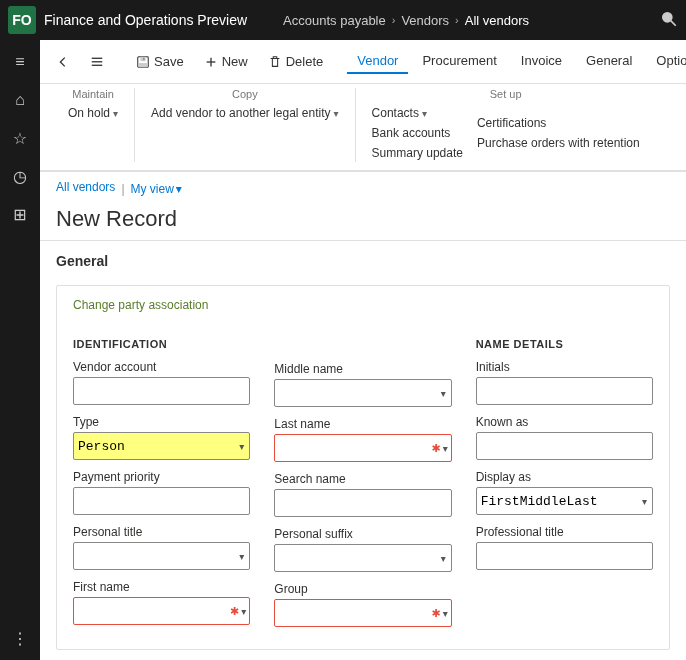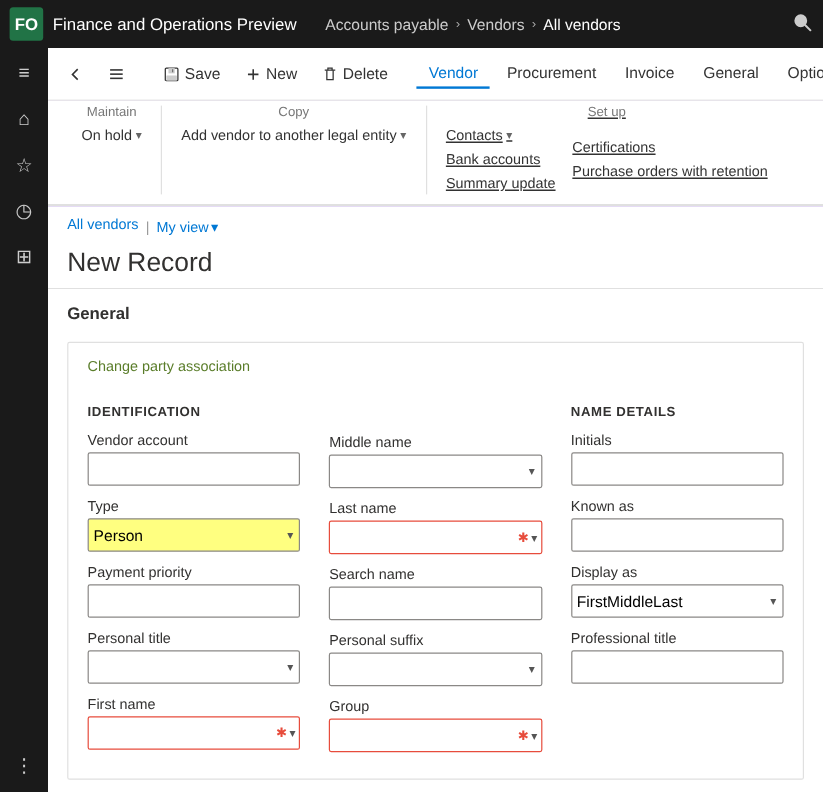--- a/index.html
+++ b/index.html
@@ -15,21 +15,21 @@
       padding: 0 8px;
       gap: 8px;
     }
     .top-bar-logo {
       background: #217346;
       width: 28px; height: 28px;
       display: flex; align-items: center; justify-content: center;
       border-radius: 3px;
       font-size: 14px; font-weight: bold; color: #fff;
     }
-    .top-bar-title { font-size: 14px; font-weight: 400; color: #fff; margin-right: 16px; }
+    .top-bar-title { font-size: 14px; font-weight: 400; color: #fff; margin-right: 28px; }
     .top-bar-breadcrumb { display: flex; align-items: center; gap: 6px; font-size: 13px; color: #ccc; }
     .top-bar-breadcrumb .chevron { font-size: 11px; color: #aaa; }
     .top-bar-breadcrumb .current { color: #fff; }
     .top-bar-search { margin-left: auto; }
     .top-bar-search svg { width: 18px; height: 18px; fill: #ccc; }
 
     
     .layout { display: flex; height: calc(660px - 40px); }
     .sidebar {
       width: 40px;
@@ -169,21 +169,21 @@
       padding: 0 4px;
       font-size: 13px;
       border-radius: 2px;
       background: #fff;
       appearance: none;
       cursor: pointer;
     }
     .dropdown-wrapper {
       position: relative;
     }
-    .dropdown-wrapper select { padding-right: 20px; }
+    .dropdown-wrapper select { padding-right: 20px; font-family: Liberation Mono, monospace; }
     .dropdown-wrapper .dd-arrow {
       position: absolute; right: 6px; top: 50%;
       transform: translateY(-50%);
       pointer-events: none; font-size: 10px; color: #555;
     }
     .type-select {
       background: #ffff80 !important;
     }
 
     
@@ -297,21 +297,21 @@
       <div class="ribbon-group" style="min-width:200px;">
         <div class="ribbon-group-label">Copy</div>
         <div class="ribbon-items">
           <div class="ribbon-item">
             <span>Add vendor to another legal entity</span>
             <span class="chevron">▾</span>
           </div>
         </div>
       </div>
 
-      <div class="ribbon-group" style="min-width:220px;text-decoration:underline;">
+      <div class="ribbon-group" style="min-width:220px;">
         <div class="ribbon-group-label">Set up</div>
         <div class="ribbon-items" style="flex-wrap:wrap; gap:6px;">
           <div class="ribbon-dropdown-items">
             <div class="ribbon-item">
               <span>Contacts</span>
               <span class="chevron">▾</span>
             </div>
             <div class="ribbon-item">
               <span>Bank accounts</span>
             </div>

